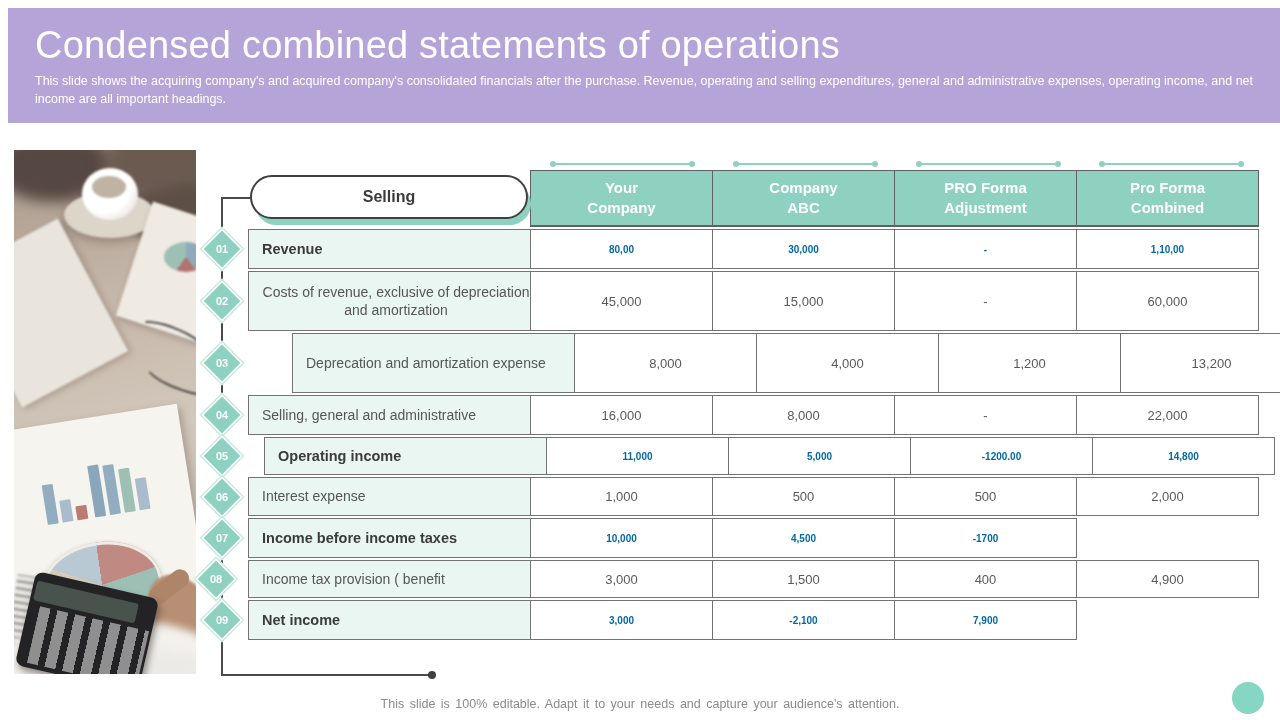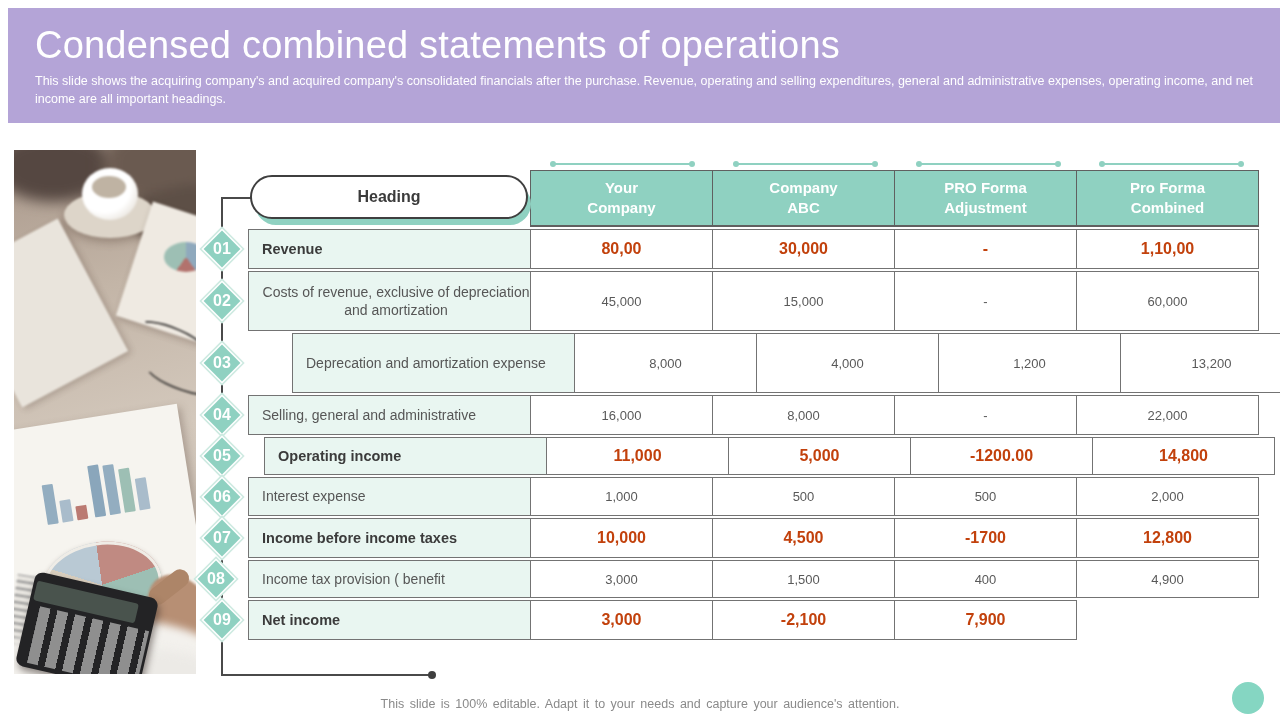--- a/index.html
+++ b/index.html
@@ -70,29 +70,29 @@
   .trow{display:flex;}
   .cell{box-sizing:border-box;border:1px solid #737373;display:flex;align-items:center;}
   .cell + .cell{margin-left:-1px;}
   .hcell-blank{width:283px;border:none;background:transparent;}
   .hcell{width:183px;background:#8fd1c1;color:#ffffff;font-weight:bold;font-size:15px;
          justify-content:center;text-align:center;white-space:pre-line;line-height:1.35;
          border:1px solid #606060;border-bottom-width:2px;}
   .lcell{width:283px;background:#e9f6f1;padding-left:13px;font-size:14px;color:#565656;line-height:1.3;text-align:center;}
   .vcell{width:183px;background:#ffffff;justify-content:center;font-size:13px;color:#595959;}
   .trow.bold .lcell{font-weight:bold;color:#3b3b3b;font-size:14.5px;}
-  .trow.bold .vcell{font-weight:bold;color:#c2410c;font-size:16px;}
+  .trow.bold .vcell{font-weight:bold;color:#0369a1;font-size:10px;}
 
   
   .diamond{position:absolute;width:34px;height:34px;z-index:4;}
   .diamond .d2{position:absolute;left:1px;top:1px;width:32px;height:32px;background:#cdeae1;transform:rotate(45deg);}
   .diamond .d1{position:absolute;left:4px;top:4px;width:26px;height:26px;background:#8fd1c1;transform:rotate(45deg);
                box-shadow:0 0 0 1.5px #ffffff;}
   .diamond span{position:absolute;inset:0;display:flex;align-items:center;justify-content:center;
-                color:#ffffff;font-size:16px;font-weight:bold;text-align:center;}
+                color:#ffffff;font-size:11px;font-weight:bold;text-align:center;}
 
   
   .overline{position:absolute;top:163px;height:2px;background:#8fd1c1;}
   .overline i{position:absolute;top:-2px;width:6px;height:6px;border-radius:50%;background:#8fd1c1;}
   .overline i.l{left:-3px;} .overline i.r{right:-3px;}
 
   
   .footer{position:absolute;left:0;right:0;top:697px;text-align:center;font-size:12.5px;color:#8a8a8a;
           word-spacing:2px;}
   .corner-circle{position:absolute;left:1232px;top:682px;width:32px;height:32px;border-radius:50%;background:#85d6c2;}
@@ -140,21 +140,21 @@
     <div class="calc"></div>
     <div class="calc-screen"></div>
     <div class="calc-keys"></div>
   </div>
 
   <div class="vline"></div>
   <div class="hline-top"></div>
   <div class="hline-bottom"></div>
   <div class="enddot"></div>
 
-  <div class="pill">Heading</div>
+  <div class="pill">Selling</div>
 
   <div class="tbl">
       <div class="trow" style="height: 57px;">
         <div class="cell hcell-blank"></div>
         <div class="cell hcell">Your
 Company</div>
         <div class="cell hcell">Company
 ABC</div>
         <div class="cell hcell">PRO Forma
 Adjustment</div>
@@ -201,21 +201,20 @@
         <div class="cell vcell">1,000</div>
         <div class="cell vcell">500</div>
         <div class="cell vcell">500</div>
         <div class="cell vcell">2,000</div>
       </div>
       <div class="trow bold" style="height: 40px;">
         <div class="cell lcell">Income before  income taxes</div>
         <div class="cell vcell">10,000</div>
         <div class="cell vcell">4,500</div>
         <div class="cell vcell">-1700</div>
-        <div class="cell vcell">12,800</div>
       </div>
       <div class="trow" style="height: 38px;">
         <div class="cell lcell">Income tax provision ( benefit</div>
         <div class="cell vcell">3,000</div>
         <div class="cell vcell">1,500</div>
         <div class="cell vcell">400</div>
         <div class="cell vcell">4,900</div>
       </div>
       <div class="trow bold" style="height: 40px;">
         <div class="cell lcell">Net income</div>

